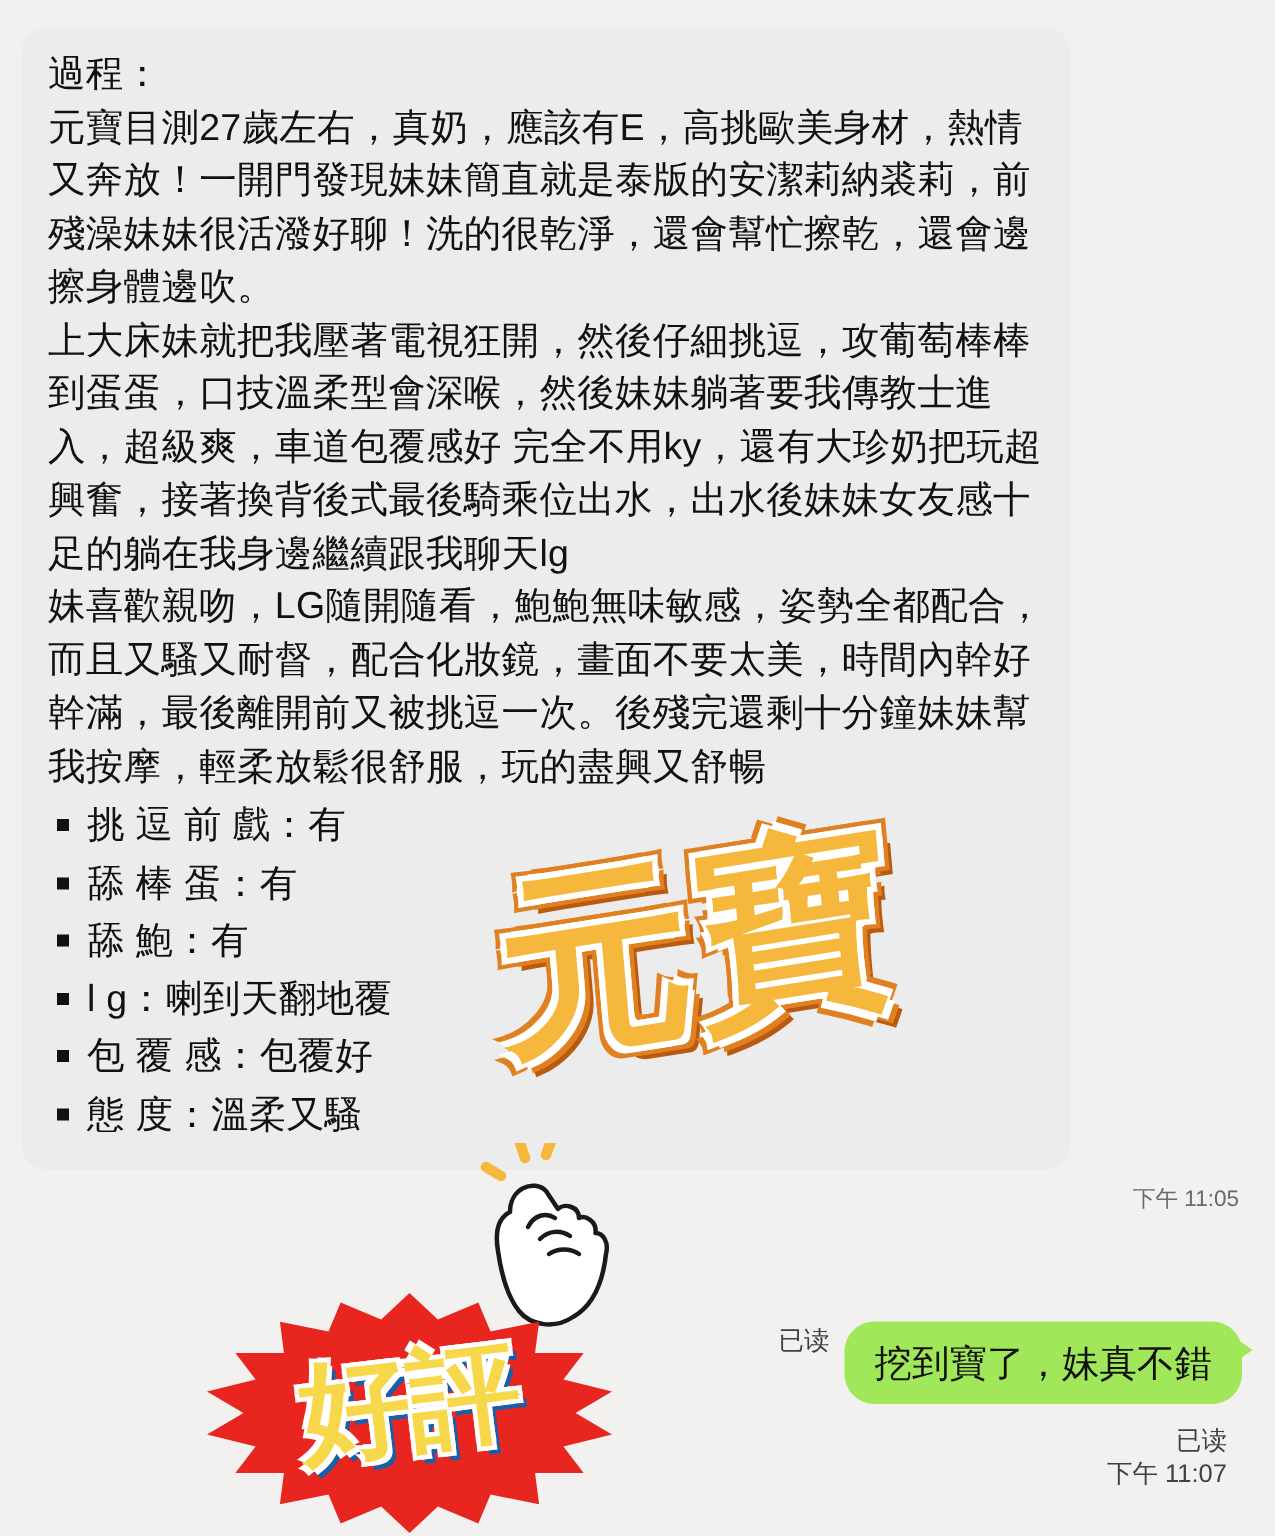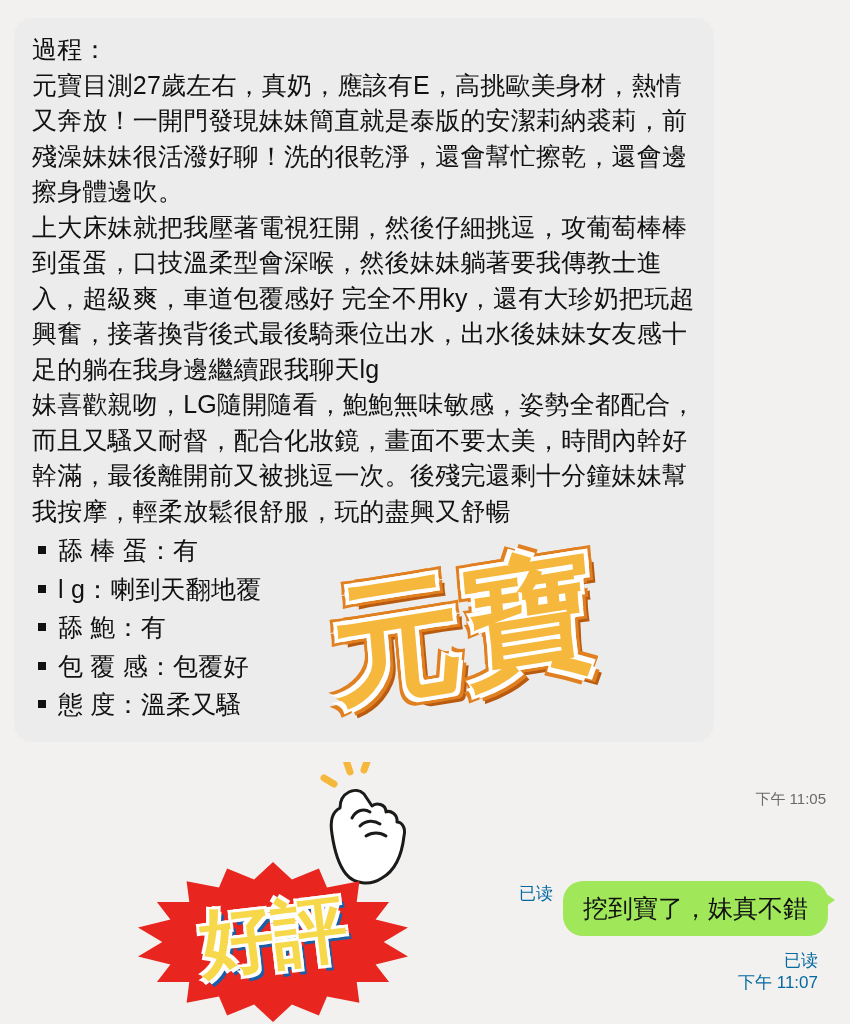--- a/index.html
+++ b/index.html
@@ -83,21 +83,21 @@
   }
   .out-row {
     display: flex;
     align-items: center;
     justify-content: flex-end;
     margin-bottom: 14px;
   }
   .read-col {
     text-align: right;
     margin-right: 10px;
-    color: #0369a1;
+    color: #404040;
     font-size: 17px;
     line-height: 1.3;
   }
   .read-col .read-label { display: block; }
   .read-col .time-label { display: block; }
   .bubble-out {
     background: #a0e75a;
     border-radius: 20px;
     padding: 11px 20px;
     font-size: 25px;
@@ -203,23 +203,24 @@
 
 <div class="chat-root">
 
   <div class="incoming-row">
     <div class="bubble-in">
       <p>過程：
 元寶目測27歲左右，真奶，應該有E，高挑歐美身材，熱情又奔放！一開門發現妹妹簡直就是泰版的安潔莉納裘莉，前殘澡妹妹很活潑好聊！洗的很乾淨，還會幫忙擦乾，還會邊擦身體邊吹。
 上大床妹就把我壓著電視狂開，然後仔細挑逗，攻葡萄棒棒到蛋蛋，口技溫柔型會深喉，然後妹妹躺著要我傳教士進入，超級爽，車道包覆感好 完全不用ky，還有大珍奶把玩超興奮，接著換背後式最後騎乘位出水，出水後妹妹女友感十足的躺在我身邊繼續跟我聊天lg
 妹喜歡親吻，LG隨開隨看，鮑鮑無味敏感，姿勢全都配合，而且又騷又耐督，配合化妝鏡，畫面不要太美，時間內幹好幹滿，最後離開前又被挑逗一次。後殘完還剩十分鐘妹妹幫我按摩，輕柔放鬆很舒服，玩的盡興又舒暢</p>
       <ul class="bullet-list">
+        <li>挑 逗 前 戲：有</li>
         <li>舔 棒 蛋：有</li>
+        <li>舔 鮑：有</li>
         <li>l g：喇到天翻地覆</li>
-        <li>舔 鮑：有</li>
         <li>包 覆 感：包覆好</li>
         <li>態 度：溫柔又騷</li>
       </ul>
     </div>
   </div>
 
   <div class="time-in">下午 11:05</div>
 
   <div class="sticker-yuanbao">
     <span class="txt">元寶</span>

